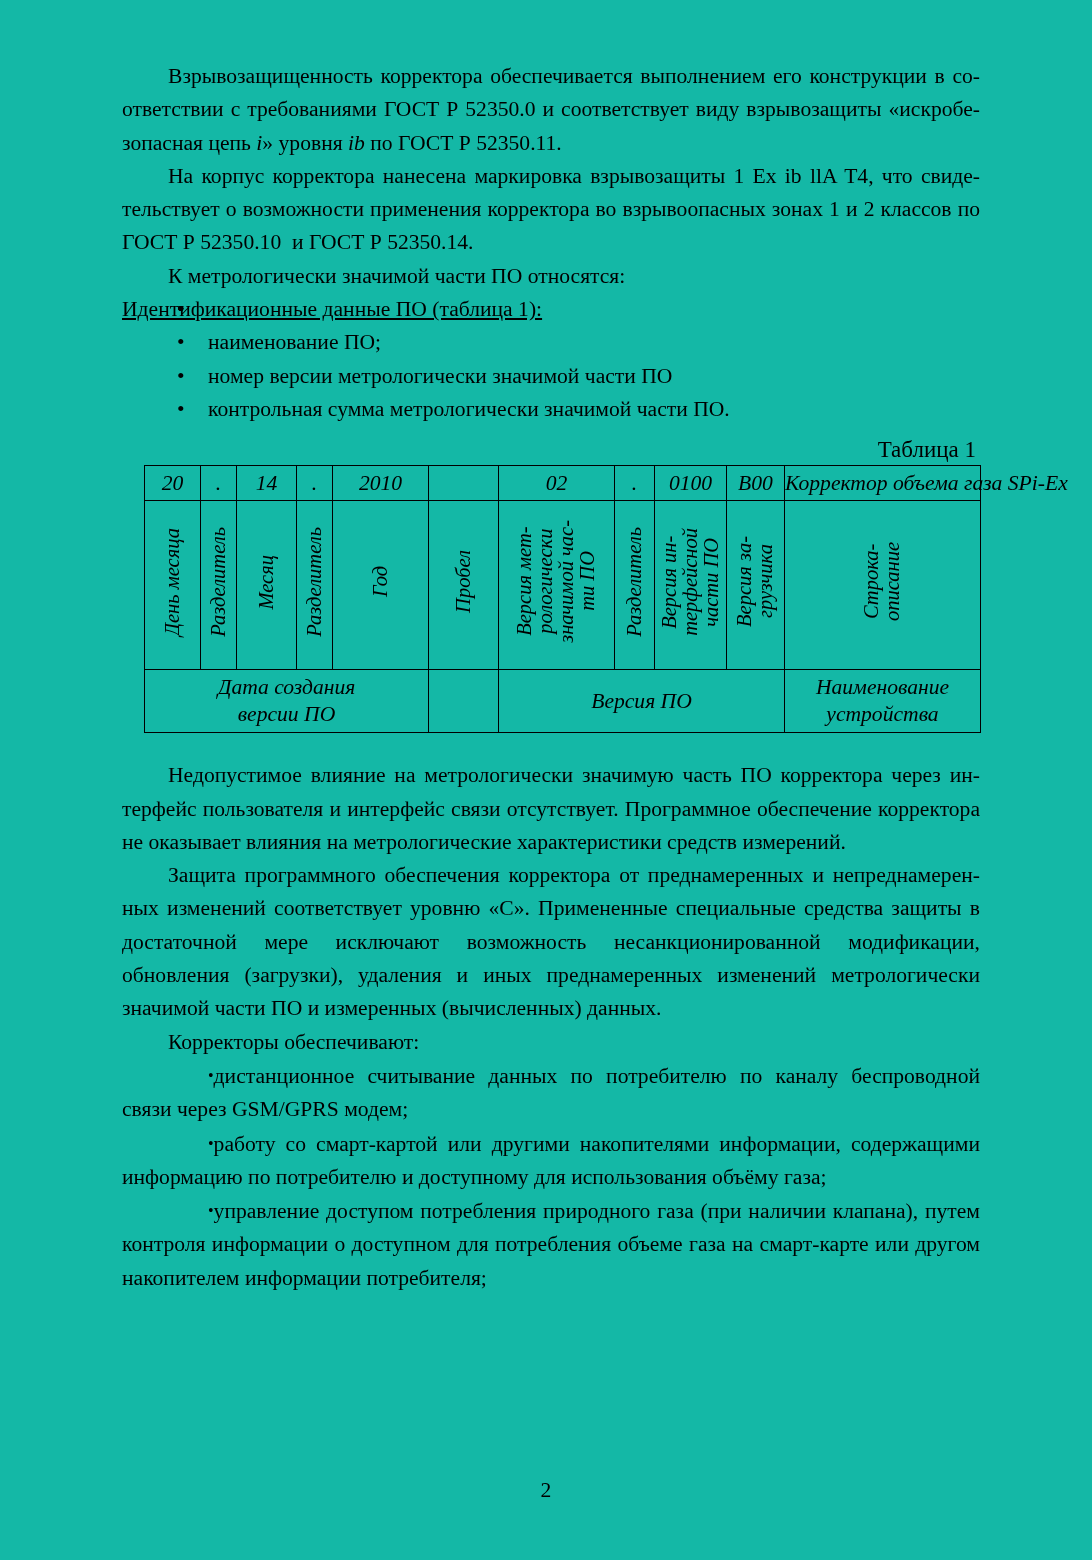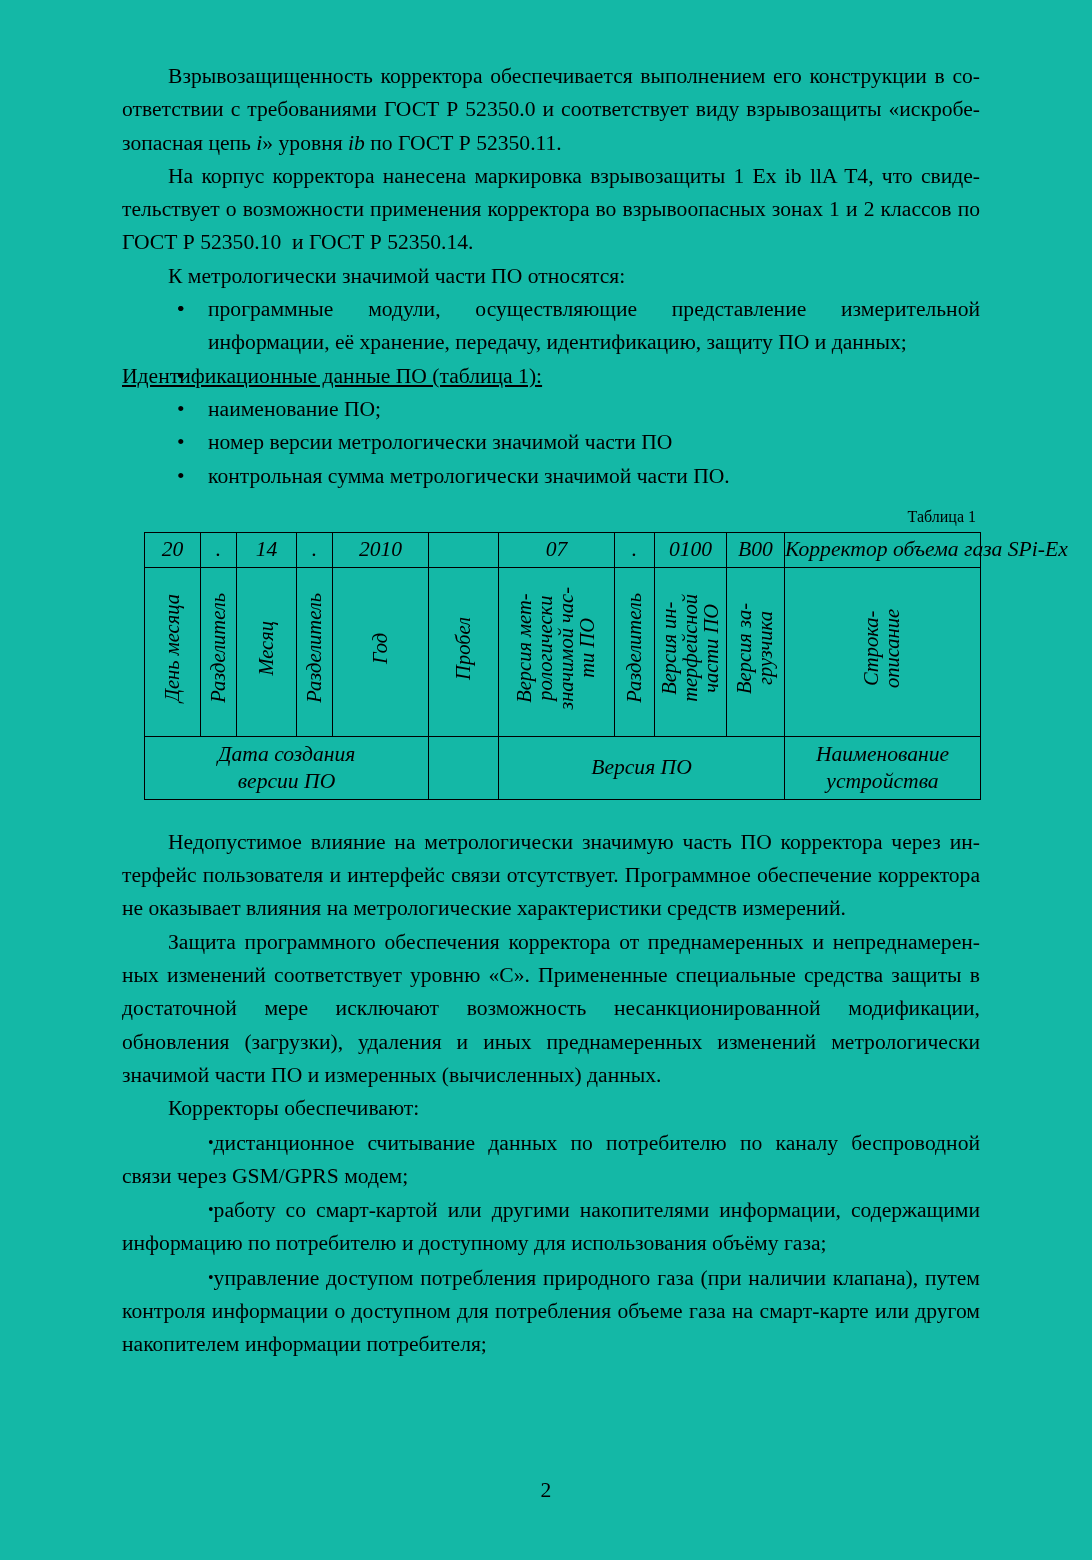--- a/index.html
+++ b/index.html
@@ -74,21 +74,21 @@
     line-height: 33.3px;
     text-align: justify;
     text-indent: 86px;
   }
   ul.bullets-tight > li .tight-dot {
     font-size: 16px;
     vertical-align: 2px;
   }
 
   .tbl-caption {
-    font-size: 16px;
+    font-size: 23px;
     line-height: 30px;
     text-align: right;
     margin: 0;
     padding-right: 4px;
   }
 
   table.idtable {
     border-collapse: collapse;
     margin: 0 0 0 22px;
     width: 836px;
@@ -147,21 +147,20 @@
 
 
     <p class="para">К метрологически значимой части ПО относятся:</p>
 
     <ul class="bullets">
       <li>
           <span class="bullet-dot">•</span>
         </li>
       <li>
           <span class="bullet-dot">•</span>
-          <span class="li-text">программные модули, осуществляющие представление измерительной информации, её хранение, передачу, идентификацию, защиту ПО и данных;</span>
         </li>
       <li>
           <span class="bullet-dot">•</span>
         </li>
       <li>
           <span class="bullet-dot">•</span>
         </li>
     </ul>
 
     <p class="para noindent">Идентификационные данные ПО (таблица 1):</p>
@@ -199,21 +198,21 @@
           <col style="width:196px">
       </colgroup>
       <tbody>
           <tr>
         <td class="valrow">20</td>
         <td class="valrow">.</td>
         <td class="valrow">14</td>
         <td class="valrow">.</td>
         <td class="valrow">2010</td>
         <td class="valrow"></td>
-        <td class="valrow">07</td>
+        <td class="valrow">02</td>
         <td class="valrow">.</td>
         <td class="valrow">0100</td>
         <td class="valrow">B00</td>
         <td class="valrow name-cell">Корректор объема газа SPi-Ex</td>
       </tr>
       <tr>
         <td class="verthead"><span class="vtext">День месяца</span></td>
         <td class="verthead"><span class="vtext">Разделитель</span></td>
         <td class="verthead"><span class="vtext">Месяц</span></td>
         <td class="verthead"><span class="vtext">Разделитель</span></td>

